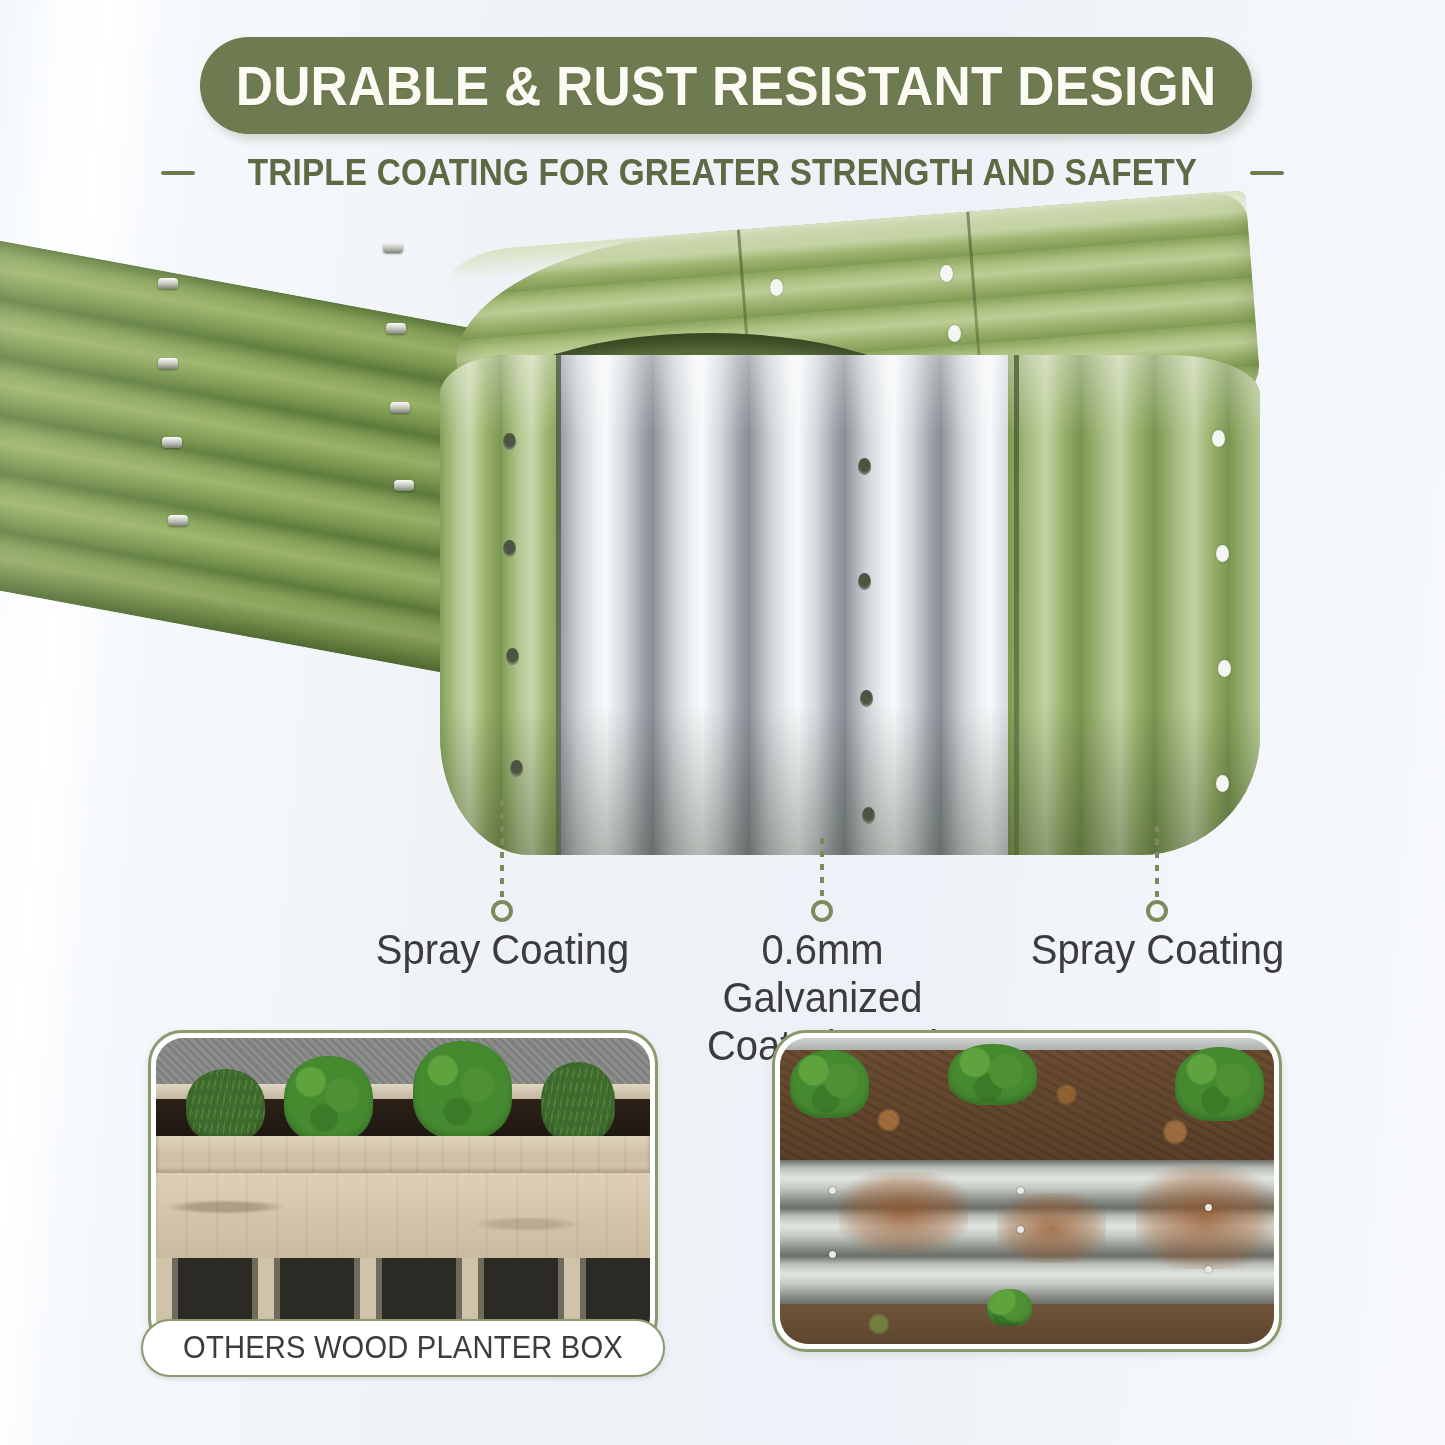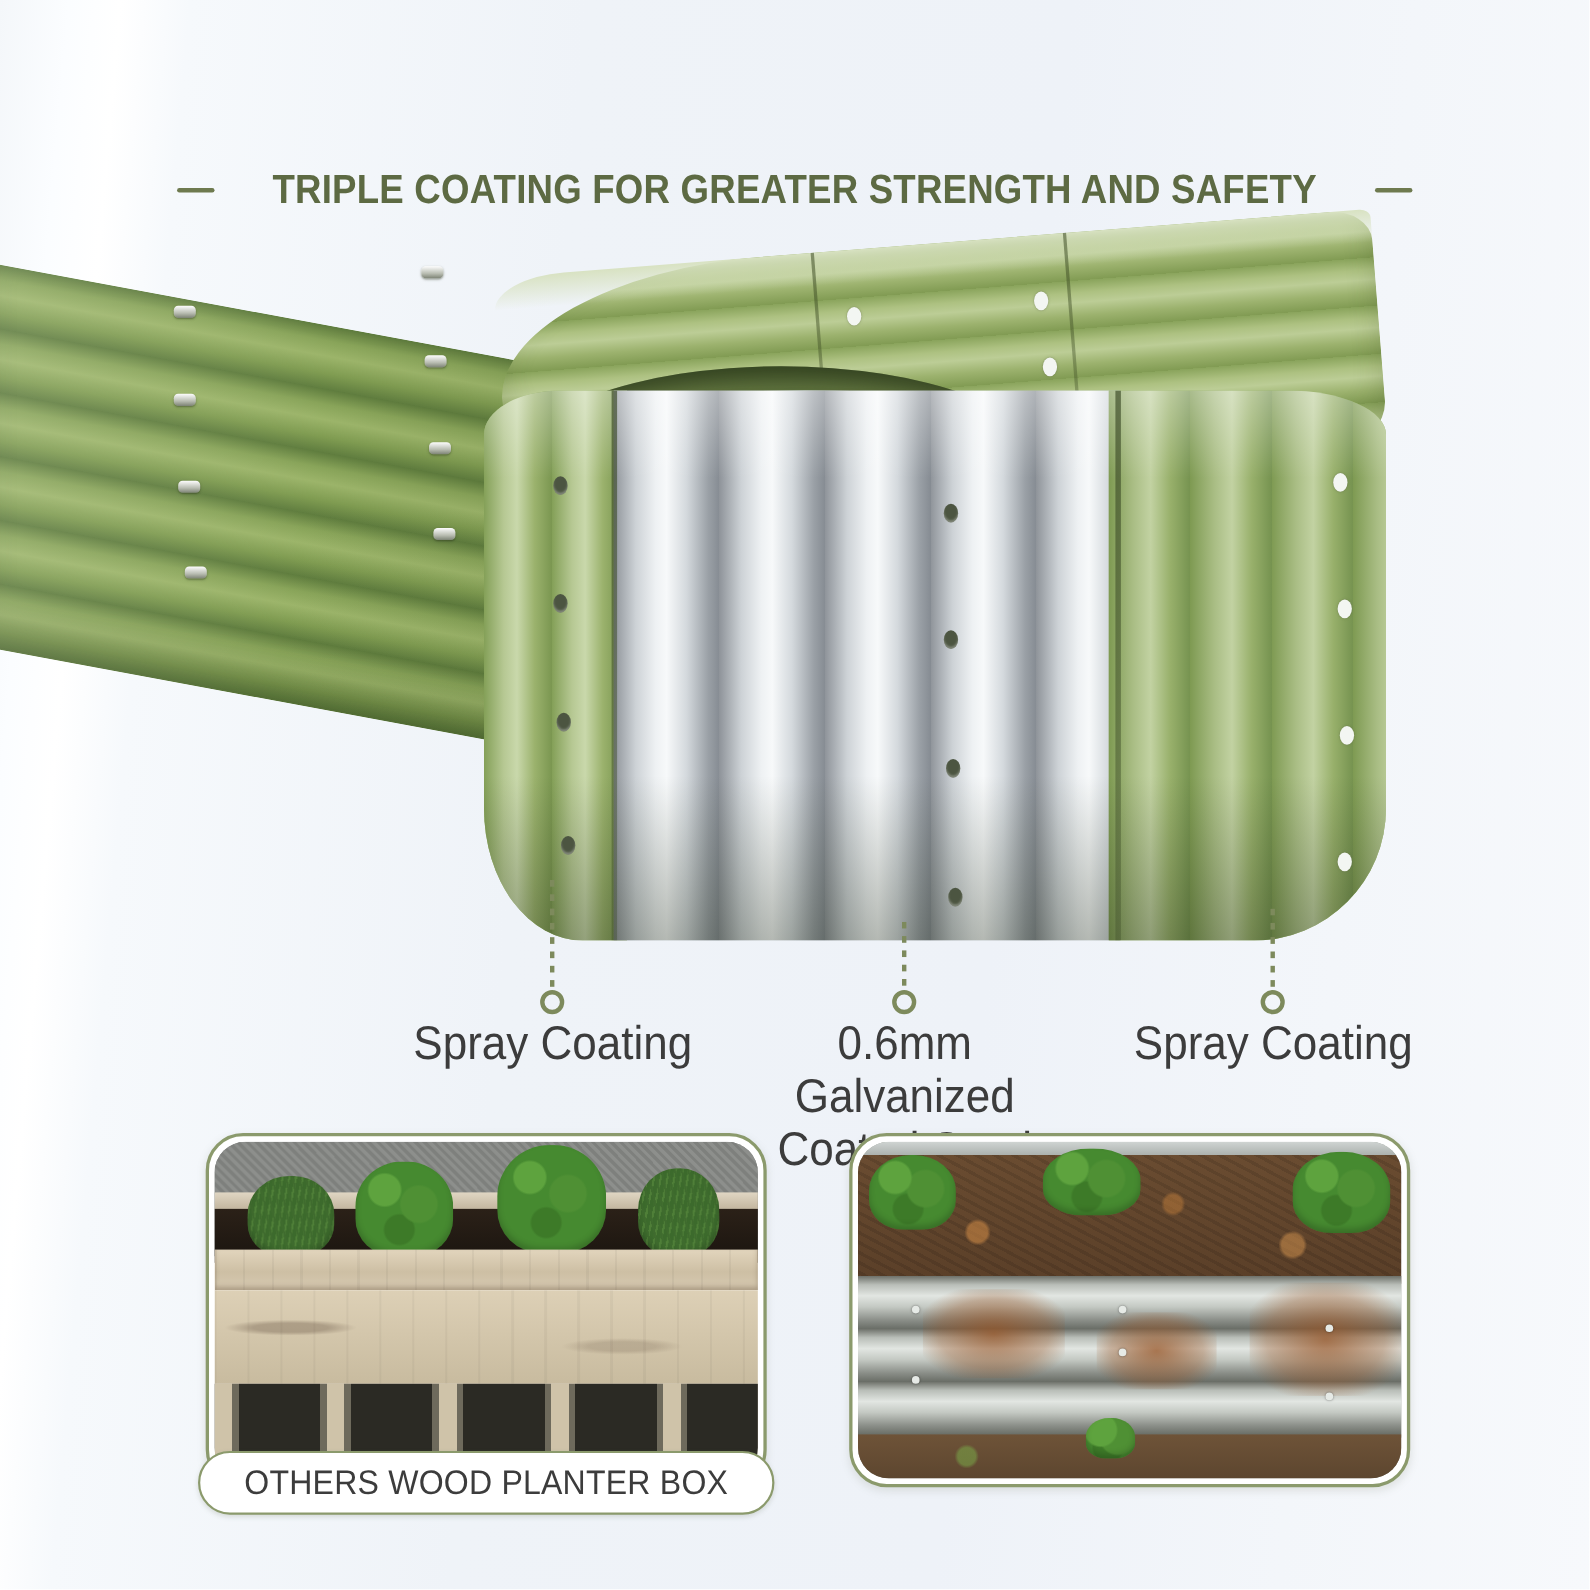--- a/index.html
+++ b/index.html
@@ -228,21 +228,21 @@
   .compare-card {
     position:absolute;
     top:1030px;
     width:510px; height:322px;
     border:3px solid #8b9a6c;
     border-radius:34px;
     background:#ffffff;
     padding:5px;
     box-shadow:0 3px 8px rgba(120,130,110,.18);
   }
-  .card-left  { left:148px;margin-left:39px; }
+  .card-left  { left:148px; }
   .card-right { left:772px; }
 
   .photo {
     position:relative;
     width:100%; height:100%;
     border-radius:28px;
     overflow:hidden;
   }
 
   
@@ -362,20 +362,23 @@
     transform:scaleX(.94);
     display:inline-block;
     letter-spacing:.2px;
   }
 </style>
 </head>
 <body>
 
 <div class="page">
 
+  <div class="banner">
+    <div class="banner-title">DURABLE &amp; RUST RESISTANT DESIGN</div>
+  </div>
 
   <div class="subtitle-row">
     <span class="sub-dash"></span>
     <span class="subtitle-text">TRIPLE COATING FOR GREATER STRENGTH AND SAFETY</span>
     <span class="sub-dash"></span>
   </div>
 
   <div class="product">
 
     <div class="back-panel"></div>

